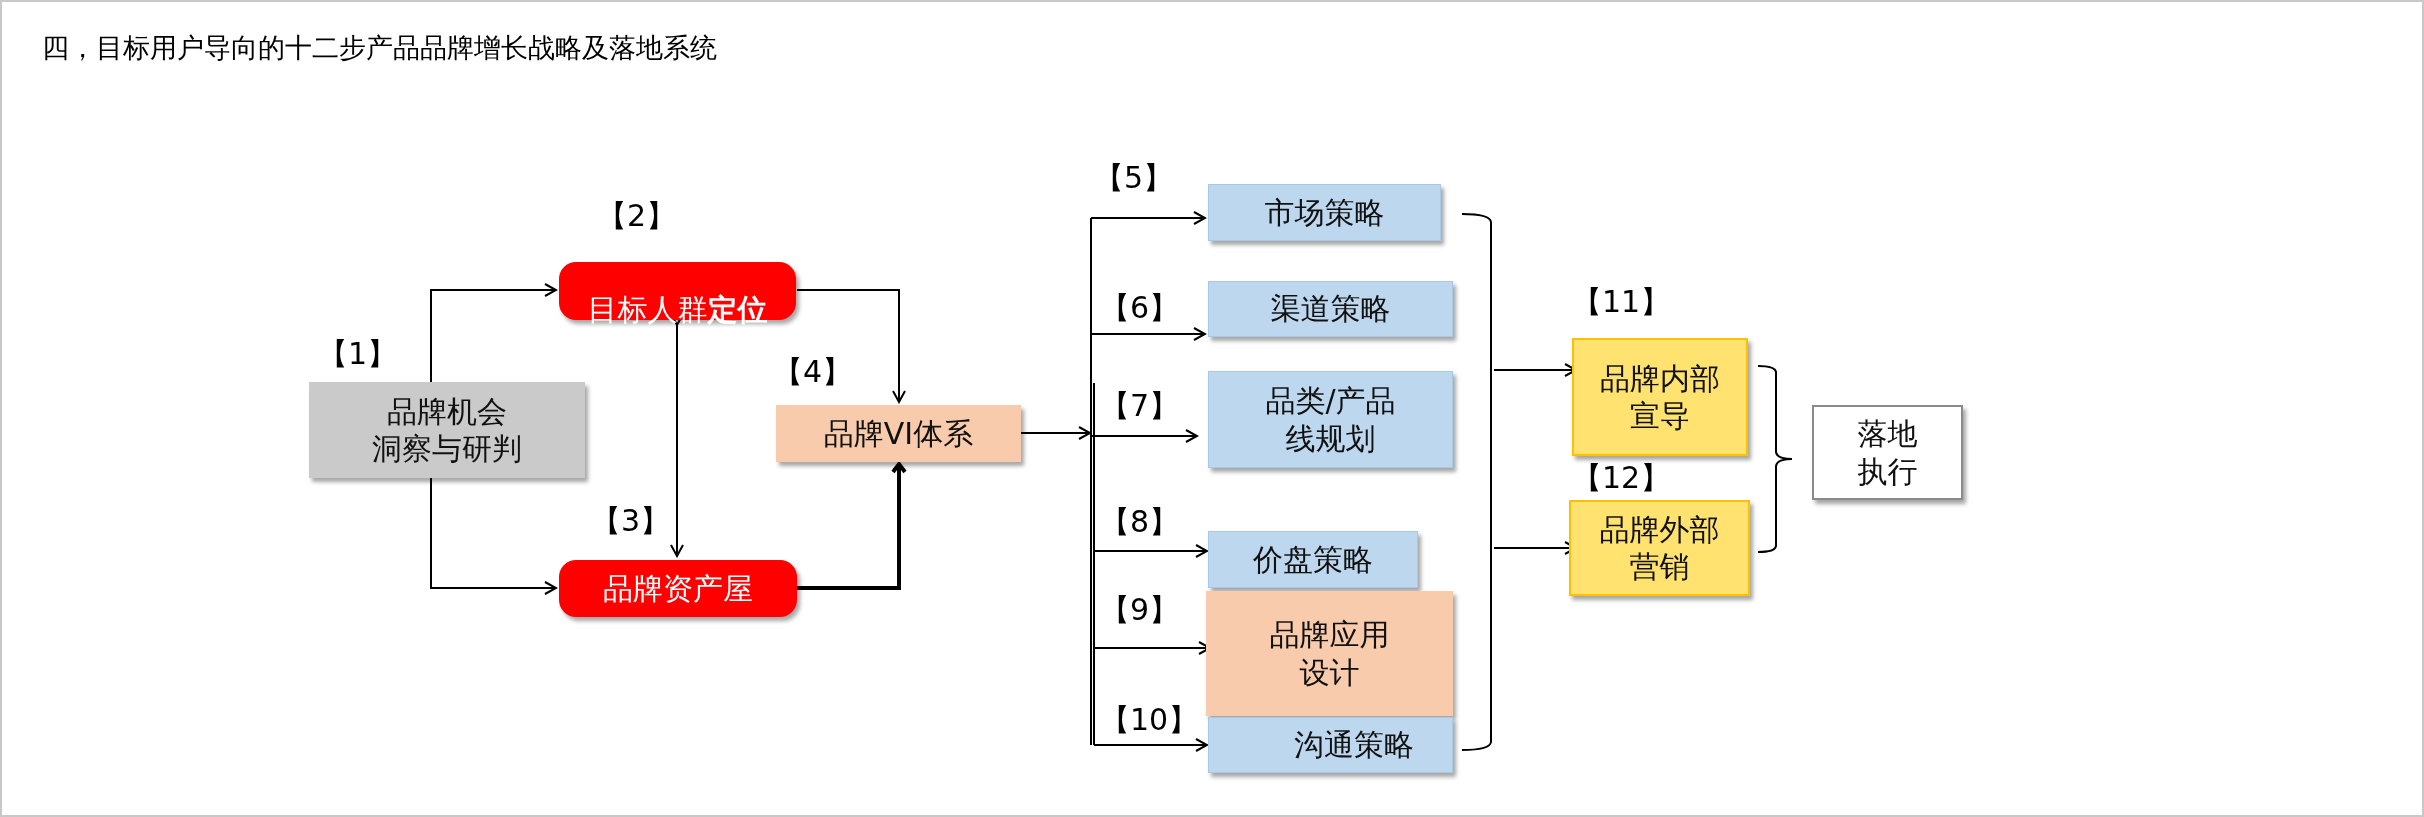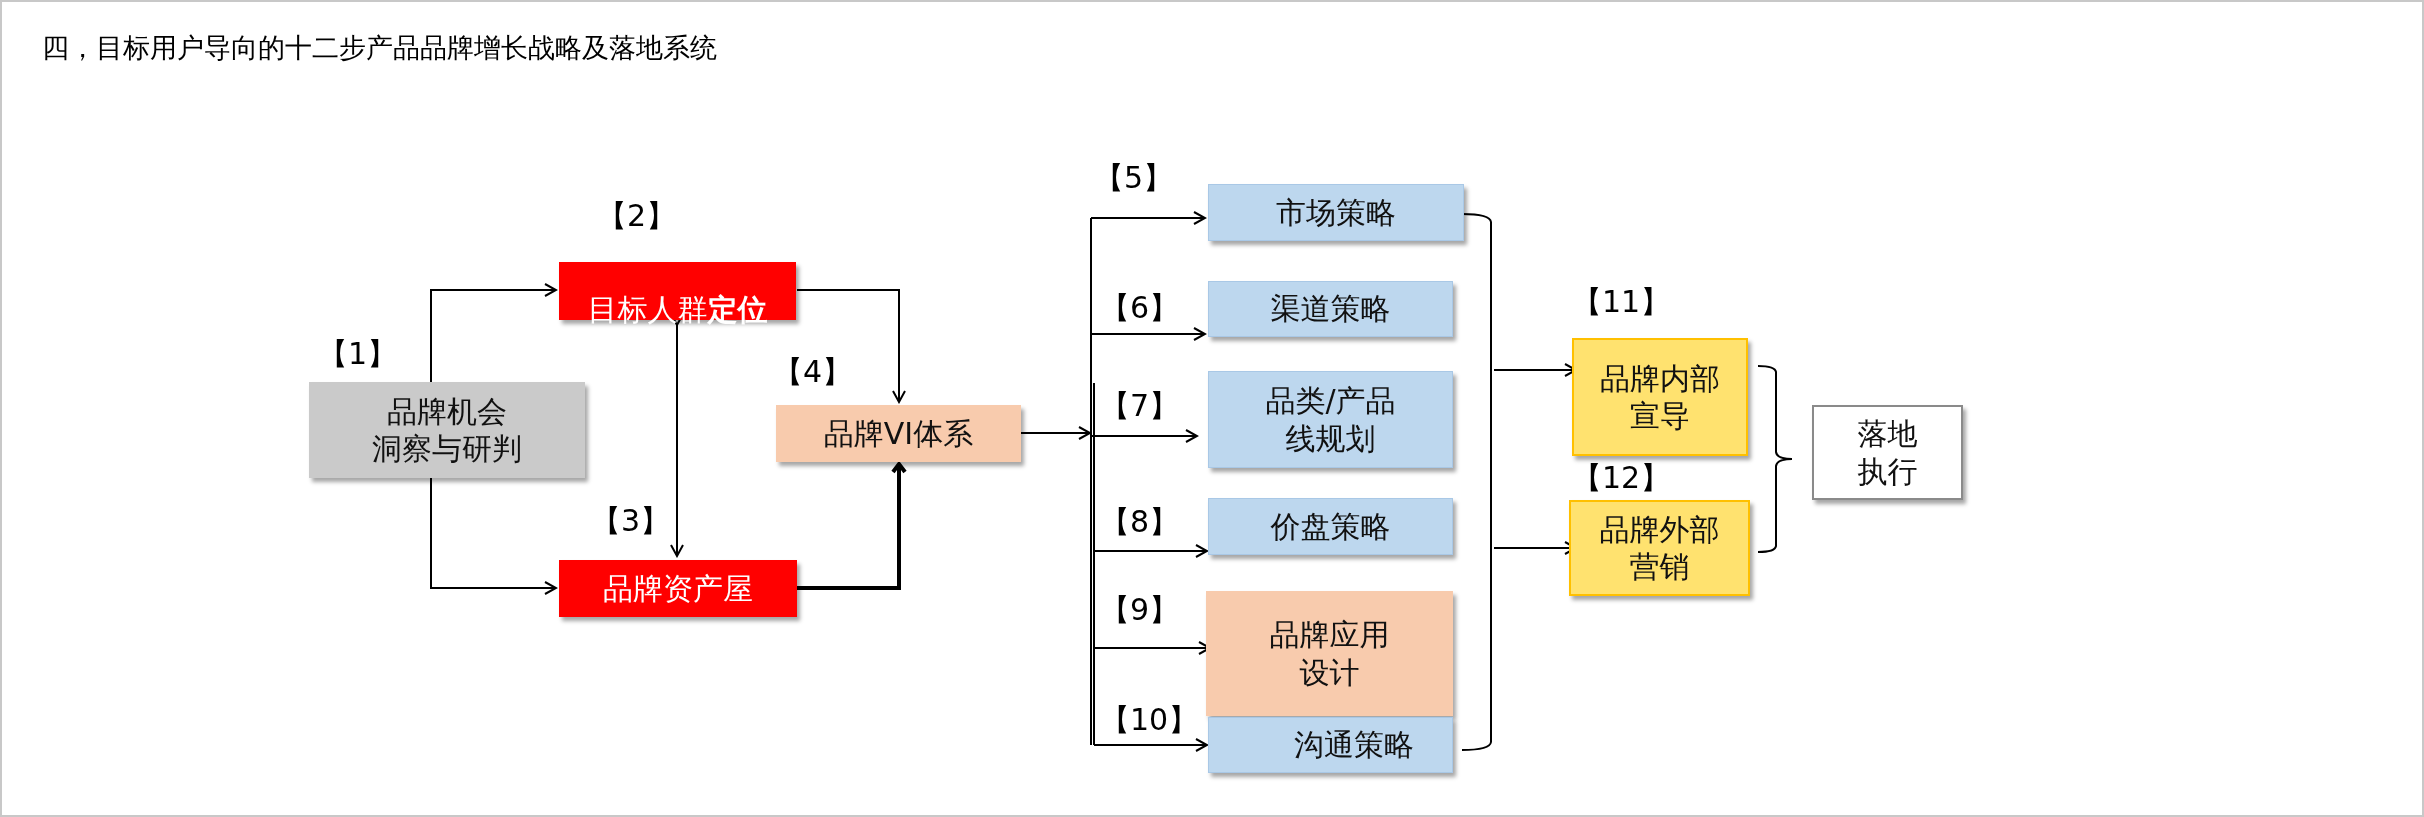--- a/index.html
+++ b/index.html
@@ -8,21 +8,21 @@
   .frame { position: absolute; left: 0; top: 0; width: 2420px; height: 813px;
            border: 2px solid #c8c8c8; }
   .title { position: absolute; left: 42px; top: 30px; font-size: 27px; color: #000;
            white-space: nowrap; letter-spacing: 0px; }
   svg.wires { position: absolute; left: 0; top: 0; }
   .box { position: absolute; display: flex; align-items: center; justify-content: center;
          text-align: center; line-height: 1.25; box-sizing: border-box;
          box-shadow: 3px 4px 4px rgba(0,0,0,0.35); font-size: 30px; }
   .box .t { white-space: pre-line; }
   .gray { background: #cacaca; color: #111; }
-  .red { background: #ff0000; color: #ffffff; }
+  .red { background: #ff0000; color: #ffffff; border-radius: 17px; }
   .peach { background: #f8cbad; color: #111; }
   .blue { background: #bdd7ee; color: #111; border: 1px solid #a9c8e6; }
   .yellow { background: #ffe26f; color: #111; border: 2px solid #ffc000; }
   .white { background: #ffffff; color: #111; border: 2px solid #8a8a8a; }
   .tag { position: absolute; font-size: 30px; color: #000; white-space: nowrap; }
   b.em { font-weight: bold; }
 </style>
 </head>
 <body>
 
@@ -96,34 +96,34 @@
 </div>
 
 <div class="box red" style="left:559px;top:560px;width:238px;height:57px;">
   <span class="t">品牌资产屋</span>
 </div>
 
 <div class="box peach" style="left:776px;top:405px;width:245px;height:57px;">
   <span class="t">品牌VI体系</span>
 </div>
 
-<div class="box blue" style="left:1208px;top:184px;width:256px;height:57px;">
+<div class="box blue" style="left:1208px;top:184px;width:233px;height:57px;">
   <span class="t">市场策略</span>
 </div>
 
 <div class="box blue" style="left:1208px;top:281px;width:245px;height:56px;">
   <span class="t">渠道策略</span>
 </div>
 
 <div class="box blue" style="left:1208px;top:371px;width:245px;height:97px;">
   <span class="t">品类/产品
 线规划</span>
 </div>
 
-<div class="box blue" style="left:1208px;top:498px;width:245px;height:57px;">
+<div class="box blue" style="left:1208px;top:531px;width:210px;height:57px;">
   <span class="t">价盘策略</span>
 </div>
 
 <div class="box peach" style="left:1206px;top:591px;width:247px;height:125px;">
   <span class="t">品牌应用
 设计</span>
 </div>
 
 <div class="box blue" style="left:1208px;top:717px;width:245px;height:56px;padding-left:47px;">
   <span class="t">沟通策略</span>

